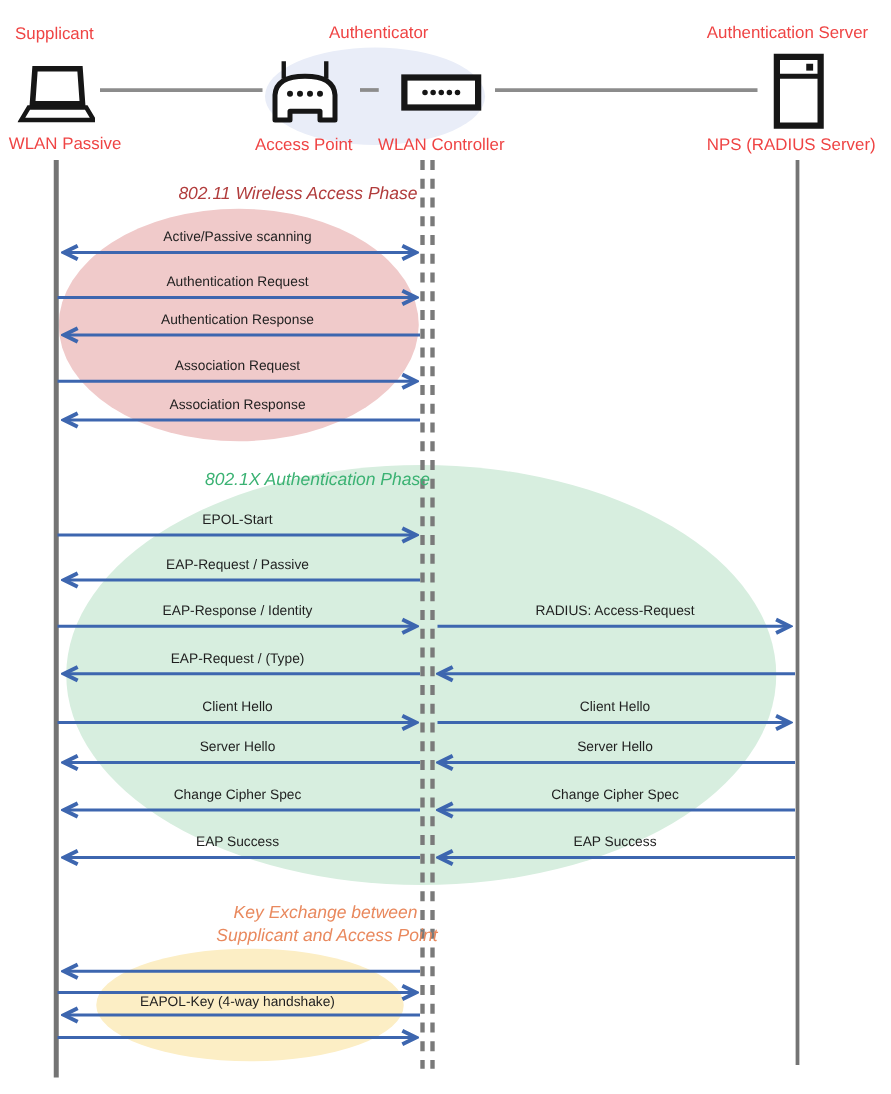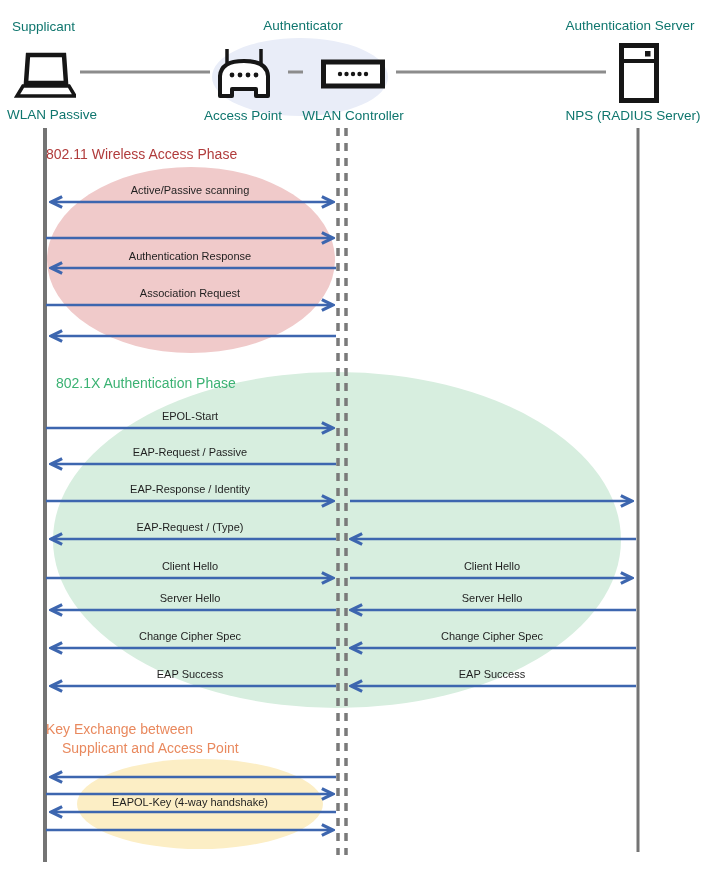--- a/index.html
+++ b/index.html
@@ -1,25 +1,25 @@
 <!DOCTYPE html>
 <html><head>
 <meta charset="utf-8">
 <style>
   html,body{margin:0;padding:0;background:#fff;}
   .stage{position:relative;width:713px;height:875px;background:#fff;overflow:hidden;
          font-family:"Liberation Sans",sans-serif;}
   .layer{position:absolute;left:0;top:0;}
-  .hdr{position:absolute;font-size:13.5px;color:#0f766e;white-space:nowrap;}
+  .hdr{position:absolute;font-size:13.5px;color:#ef4444;white-space:nowrap;}
   .hdr.center{text-align:center;}
   .msg{position:absolute;height:18px;line-height:18px;text-align:center;font-size:11px;
        color:#1f1f1f;white-space:nowrap;}
   .msg.lspan{left:46px;width:288px;}
   .msg.rspan{left:348px;width:288px;}
-  .phase{position:absolute;text-align:left;font-size:14px;white-space:nowrap;}
+  .phase{position:absolute;text-align:right;font-size:14px;white-space:nowrap;font-style:italic;}
   .phase.red{color:#b13c3c;}
   .phase.green{color:#3bb273;}
   .phase.orange{color:#e9895e;}
   .icon{position:absolute;}
 </style>
 </head>
 <body>
 
 <div class="stage">
 
@@ -112,30 +112,33 @@
   <div class="hdr center" style="left:183px;top:108px;width:120px">Access Point</div>
   <div class="hdr center" style="left:291px;top:108px;width:124px">WLAN Controller</div>
   <div class="hdr center" style="left:553px;top:108px;width:160px">NPS (RADIUS Server)</div>
 
   <div class="phase red" style="left:46px;top:146px;width:288px">802.11 Wireless Access Phase</div>
   <div class="phase green" style="left:56px;top:375px;width:288px">802.1X Authentication Phase</div>
   <div class="phase orange" style="left:46px;top:721px;width:288px">Key Exchange between</div>
   <div class="phase orange" style="left:62px;top:740px;width:288px">Supplicant and Access Point</div>
 
   <div class="msg lspan" style="top:181px">Active/Passive scanning</div>
+  <div class="msg lspan" style="top:217px">Authentication Request</div>
   <div class="msg lspan" style="top:247px">Authentication Response</div>
   <div class="msg lspan" style="top:284px">Association Request</div>
+  <div class="msg lspan" style="top:315px">Association Response</div>
   <div class="msg lspan" style="top:407px">EPOL-Start</div>
   <div class="msg lspan" style="top:443px">EAP-Request / Passive</div>
   <div class="msg lspan" style="top:480px">EAP-Response / Identity</div>
   <div class="msg lspan" style="top:518px">EAP-Request / (Type)</div>
   <div class="msg lspan" style="top:557px">Client Hello</div>
   <div class="msg lspan" style="top:589px">Server Hello</div>
   <div class="msg lspan" style="top:627px">Change Cipher Spec</div>
   <div class="msg lspan" style="top:665px">EAP Success</div>
   <div class="msg lspan" style="top:793px">EAPOL-Key (4-way handshake)</div>
 
+  <div class="msg rspan" style="top:480px">RADIUS: Access-Request</div>
   <div class="msg rspan" style="top:557px">Client Hello</div>
   <div class="msg rspan" style="top:589px">Server Hello</div>
   <div class="msg rspan" style="top:627px">Change Cipher Spec</div>
   <div class="msg rspan" style="top:665px">EAP Success</div>
 
 </div>
 
 </body></html>

